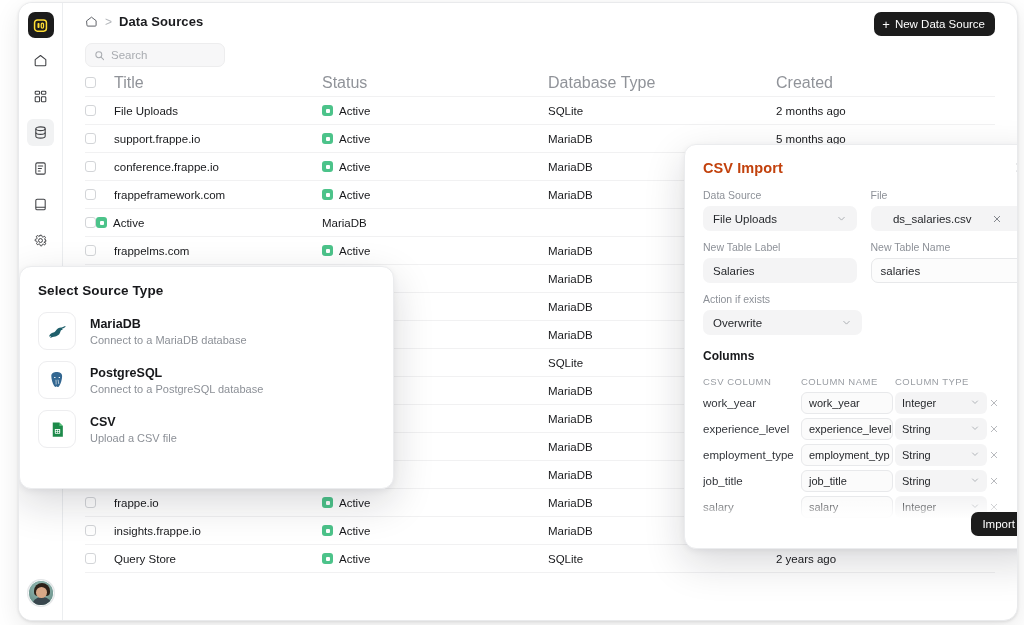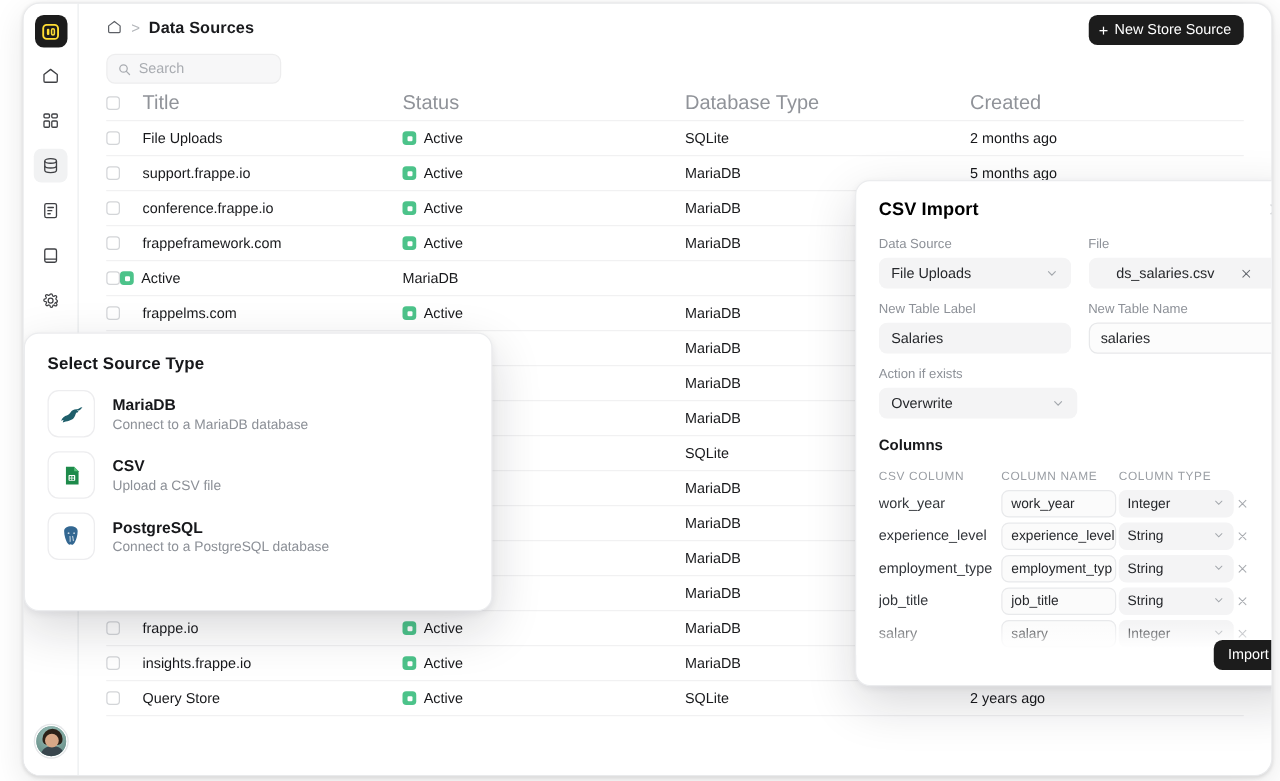--- a/index.html
+++ b/index.html
@@ -159,21 +159,21 @@
   .src-desc { font-size: 11px; color: #8c9097; margin-top: 3px; }
 
   
   #csv-dialog {
     left: 665px; top: 141px; width: 359px; height: 405px;
     padding: 0;
   }
   #csv-head {
     position: relative; padding: 15px 18px 0 18px;
   }
-  #csv-head h2 { font-size: 14.5px; font-weight: 600; color: #000000; letter-spacing: .1px; }
+  #csv-head h2 { font-size: 14.5px; font-weight: 600; color: #c2410c; letter-spacing: .1px; }
   #csv-close {
     position: absolute; right: 14px; top: 14px;
     width: 16px; height: 16px; color: #9a9ea4;
     background: none; border: none; cursor: pointer; padding: 0;
     display: flex; align-items: center; justify-content: center;
   }
   #csv-body { padding: 13px 18px 0 18px; }
   .frow { display: flex; gap: 14px; margin-bottom: 10px; }
   .fcol { width: 159px; }
   .flabel { font-size: 10.5px; color: #8d9198; margin-bottom: 5px; }
@@ -308,21 +308,21 @@
         <svg width="13" height="13" viewBox="0 0 24 24" fill="none" stroke="currentColor" stroke-width="1.8" stroke-linecap="round" stroke-linejoin="round">
           <path d="M3.5 10.5 12 4l8.5 6.5V19a1.5 1.5 0 0 1-1.5 1.5H5A1.5 1.5 0 0 1 3.5 19z"></path>
         </svg>
       </span>
       <span class="crumb-sep">&gt;</span>
       <span class="crumb-title">Data Sources</span>
     </div>
 
     <button id="new-ds-btn">
       <span class="plus">+</span>
-      <span>New Store Source</span>
+      <span>New Data Source</span>
     </button>
   </div>
 
   <div id="search-wrap">
     <div id="search-box">
       <span class="sicon">
         <svg width="11" height="11" viewBox="0 0 24 24" fill="none" stroke="currentColor" stroke-width="2.2" stroke-linecap="round">
           <circle cx="10.5" cy="10.5" r="6.5"></circle>
             <path d="M15.5 15.5 21 21"></path>
         </svg>
@@ -512,54 +512,54 @@
     <div class="src-item">
       <span class="src-tile">
         <svg width="21" height="21" viewBox="0 0 32 32" fill="none">
           <path d="M29 7.6c-1.1-.5-2.7.3-3.8 1-1.4.9-2.3 1.1-3.8 1.3-1.5.2-3 .4-4.4 1.2-1 .6-1.8 1.4-2.5 2.3-.8 1-1.5 2-2.5 2.8-1.3 1-3.1 1.2-4.5 2-1.2.7-2.4 1.7-3.2 2.9-.6.9-1 2-1.3 3 .9-.6 1.9-1.1 3-1.1-.6.8-1 1.9-1.1 3 2.4-1.3 5-1.6 7.6-2.3 1.9-.5 3.9-1.2 5.3-2.6 1.4-1.4 2-3.4 2.7-5.2.3-.8.7-1.8 1.6-2.1.4-.1.9-.1 1.2-.4.3-.3.3-.8.5-1.2.4-.9 1.6-1.2 2.4-1.8.9-.7 1.6-1.5 2.1-2.5.1-.1.3-.3.2-.3z" fill="#1f5f6b"></path>
           <circle cx="23.4" cy="11.2" r=".62" fill="#fff"></circle>
         </svg>
       </span>
       <span>
         <span class="src-name" style="display:block">MariaDB</span>
         <span class="src-desc" style="display:block">Connect to a MariaDB database</span>
+      </span>
+    </div>
+
+    <div class="src-item">
+      <span class="src-tile">
+        <svg width="20" height="20" viewBox="0 0 32 32" fill="none">
+          <path d="M16 3.2c-5.3 0-9.1 2.3-9.1 6.4 0 2.6.5 5.5 1.3 8.3.8 2.8 1.9 5.4 3.1 7.2.7 1 1.6 1.9 2.6 1.9.9 0 1.4-.6 1.6-1.5.2.9.8 1.5 1.7 1.5 1 0 1.9-.9 2.6-2 1.2-1.8 2.3-4.4 3.1-7.2.8-2.8 1.3-5.6 1.3-8.2 0-4.1-3.8-6.4-9.2-6.4z" fill="#336791"></path>
+          <path d="M12.7 11.1c-.7-.1-1.3.2-1.4.7s.4 1 1.1 1.1c.7.1 1.3-.2 1.4-.7s-.4-1-1.1-1.1zM19.5 11.1c-.7.1-1.1.6-1 1.1s.7.8 1.4.7c.7-.1 1.1-.6 1-1.1s-.7-.8-1.4-.7z" fill="#fff"></path>
+          <path d="M14.4 16.3c.2 2.2.3 4.3.2 6.3M17.8 16.1c.4 2 .7 3.9.9 5.6" stroke="#fff" stroke-width="1" stroke-linecap="round"></path>
+        </svg>
+      </span>
+      <span>
+        <span class="src-name" style="display:block">PostgreSQL</span>
+        <span class="src-desc" style="display:block">Connect to a PostgreSQL database</span>
       </span>
     </div>
 
     <div class="src-item">
       <span class="src-tile">
         <svg width="19" height="19" viewBox="0 0 32 32" fill="none">
           <path d="M8 4h11l6 6v18H8z" fill="#1d8a4a"></path>
           <path d="M19 4l6 6h-6z" fill="#56c07a"></path>
           <rect x="11.5" y="15" width="9" height="8" rx="1" fill="#fff"></rect>
           <rect x="13" y="16.6" width="2.4" height="2.2" fill="#1d8a4a"></rect>
           <rect x="16.5" y="16.6" width="2.4" height="2.2" fill="#1d8a4a"></rect>
           <rect x="13" y="19.8" width="2.4" height="2.2" fill="#1d8a4a"></rect>
           <rect x="16.5" y="19.8" width="2.4" height="2.2" fill="#1d8a4a"></rect>
         </svg>
       </span>
       <span>
         <span class="src-name" style="display:block">CSV</span>
         <span class="src-desc" style="display:block">Upload a CSV file</span>
       </span>
     </div>
-
-    <div class="src-item">
-      <span class="src-tile">
-        <svg width="20" height="20" viewBox="0 0 32 32" fill="none">
-          <path d="M16 3.2c-5.3 0-9.1 2.3-9.1 6.4 0 2.6.5 5.5 1.3 8.3.8 2.8 1.9 5.4 3.1 7.2.7 1 1.6 1.9 2.6 1.9.9 0 1.4-.6 1.6-1.5.2.9.8 1.5 1.7 1.5 1 0 1.9-.9 2.6-2 1.2-1.8 2.3-4.4 3.1-7.2.8-2.8 1.3-5.6 1.3-8.2 0-4.1-3.8-6.4-9.2-6.4z" fill="#336791"></path>
-          <path d="M12.7 11.1c-.7-.1-1.3.2-1.4.7s.4 1 1.1 1.1c.7.1 1.3-.2 1.4-.7s-.4-1-1.1-1.1zM19.5 11.1c-.7.1-1.1.6-1 1.1s.7.8 1.4.7c.7-.1 1.1-.6 1-1.1s-.7-.8-1.4-.7z" fill="#fff"></path>
-          <path d="M14.4 16.3c.2 2.2.3 4.3.2 6.3M17.8 16.1c.4 2 .7 3.9.9 5.6" stroke="#fff" stroke-width="1" stroke-linecap="round"></path>
-        </svg>
-      </span>
-      <span>
-        <span class="src-name" style="display:block">PostgreSQL</span>
-        <span class="src-desc" style="display:block">Connect to a PostgreSQL database</span>
-      </span>
-    </div>
   </div>
 
   <div id="csv-dialog" class="dialog">
     <div id="csv-head">
       <h2>CSV Import</h2>
       <button id="csv-close">
         <svg width="13" height="13" viewBox="0 0 24 24" fill="none" stroke="currentColor" stroke-width="1.9" stroke-linecap="round">
           <path d="M5.5 5.5 18.5 18.5M18.5 5.5 5.5 18.5"></path>
         </svg>
       </button>

